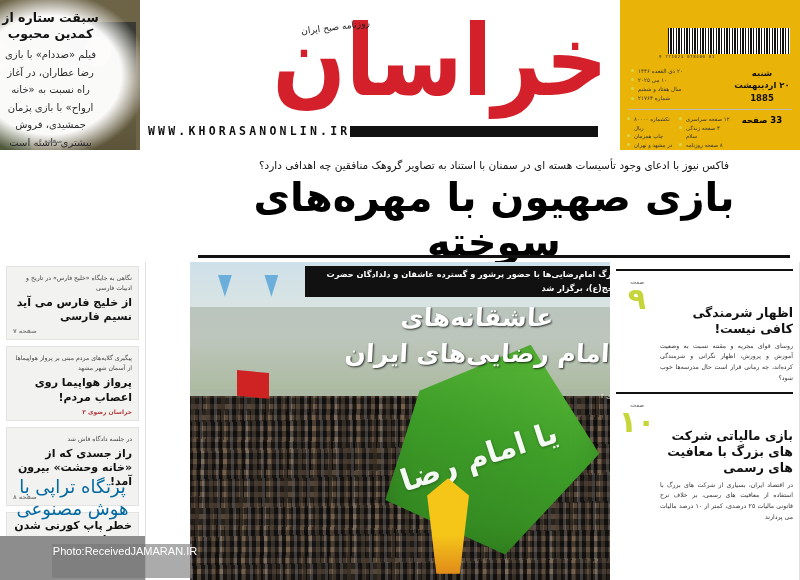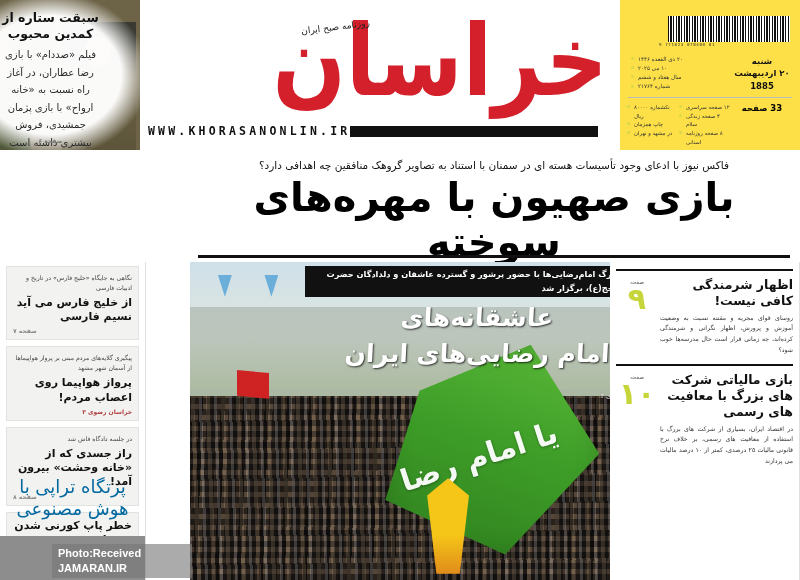--- a/index.html
+++ b/index.html
@@ -45,21 +45,21 @@
   .url-text {
     font-family:"DejaVu Sans Mono","Liberation Mono",monospace;
     font-size:11.5px; letter-spacing:3.2px; color:#111; font-weight:bold;
     direction:ltr; white-space:nowrap;
   }
   .url-blackbar { flex:1; height:11px; background:#111; }
 
   
   .info-col {
     flex:0 0 180px; width:180px; height:150px; position:relative;
-    padding:12px 6px 0 6px; background:#fde047;
+    padding:24px 6px 0 6px; background:#eab308;
   }
   .barcode {
     height:26px; width:122px; margin:4px 4px 0 auto;
     background:repeating-linear-gradient(to right,#111 0 1px,#fff 1px 2px,#111 2px 4px,#fff 4px 5px,#111 5px 6px,#fff 6px 8px);
   }
   .barcode-num {
     font-family:"DejaVu Sans Mono","Liberation Mono",monospace;
     font-size:4.2px; letter-spacing:.6px; text-align:center;
     width:122px; margin-right:auto; color:#333; direction:ltr;
   }
@@ -167,22 +167,22 @@
     line-height:1.22; padding:4px 4px 0 4px;
   }
   .rail-bottom .bb-photo {
     position:absolute; left:0; right:0; bottom:0; height:44px;
     background:linear-gradient(180deg,#8d8d8d 0 100%);
   }
 
   .watermark {
     position:absolute; left:52px; bottom:2px; width:140px; height:34px;
     background:rgba(120,120,120,.62); color:#fff;
-    font-family:"Liberation Sans",sans-serif; font-size:11px; font-weight:bold;
-    display:flex; flex-direction:column; justify-content:center; padding-left:6px;
+    font-family:"Liberation Sans",sans-serif; font-size:11px; font-weight:normal;
+    display:flex; justify-content:center; padding-left:6px;
     line-height:1.4; direction:ltr; z-index:40;
   }
 
   
   .center-photo {
     position:absolute; top:262px; right:145px; left:190px; bottom:0;
     overflow:hidden; background:#b9c9a8;
   }
   .sky { position:absolute; top:0; left:0; right:0; height:40%;
     background:linear-gradient(180deg,#cfe0ea 0%,#dfe7dd 60%,#bdd0a4 100%); }
@@ -280,21 +280,21 @@
   }
   .rr-kicker { font-size:5.6px; color:#333; text-align:right; line-height:1.5; }
   .rr-title-lg { font-size:13px; font-weight:bold; color:#111; text-align:right; line-height:1.25; margin-top:1px; }
   .rr-pagetag { font-size:5.6px; color:#777; }
   .rr-pagetag .sq { display:inline-block; width:7px; height:7px; background:#d4202a; vertical-align:-1px; margin-left:3px; }
 
   .rr-item { display:flex; flex-direction:row; padding:6px 0 5px 0; }
   .rr-badge { flex:0 0 42px; text-align:center; padding-top:2px; }
   .rr-badge .lbl { font-size:5.6px; color:#666; letter-spacing:.5px; }
   .rr-badge .num { font-size:30px; font-weight:bold; color:#c6d63a; line-height:.95; }
-  .rr-body { flex:1; padding-left:2px; }
+  .rr-body { flex:1; padding-left:2px;margin-top:28px; }
   .rr-title { font-size:12.5px; font-weight:bold; color:#111; text-align:right; line-height:1.3; }
   .rr-text { font-size:6.2px; color:#333; text-align:justify; line-height:1.75; margin-top:3px; }
   .rr-sep { height:2px; background:#111; margin:3px 0 0 0; }
 
   .vrule-left { position:absolute; top:262px; left:145px; bottom:0; width:1px; background:#e0e0e0; }
   .vrule-right { position:absolute; top:262px; right:190px; bottom:0; width:1px; background:#e0e0e0; }
 </style>
 </head>
 <body>
 

